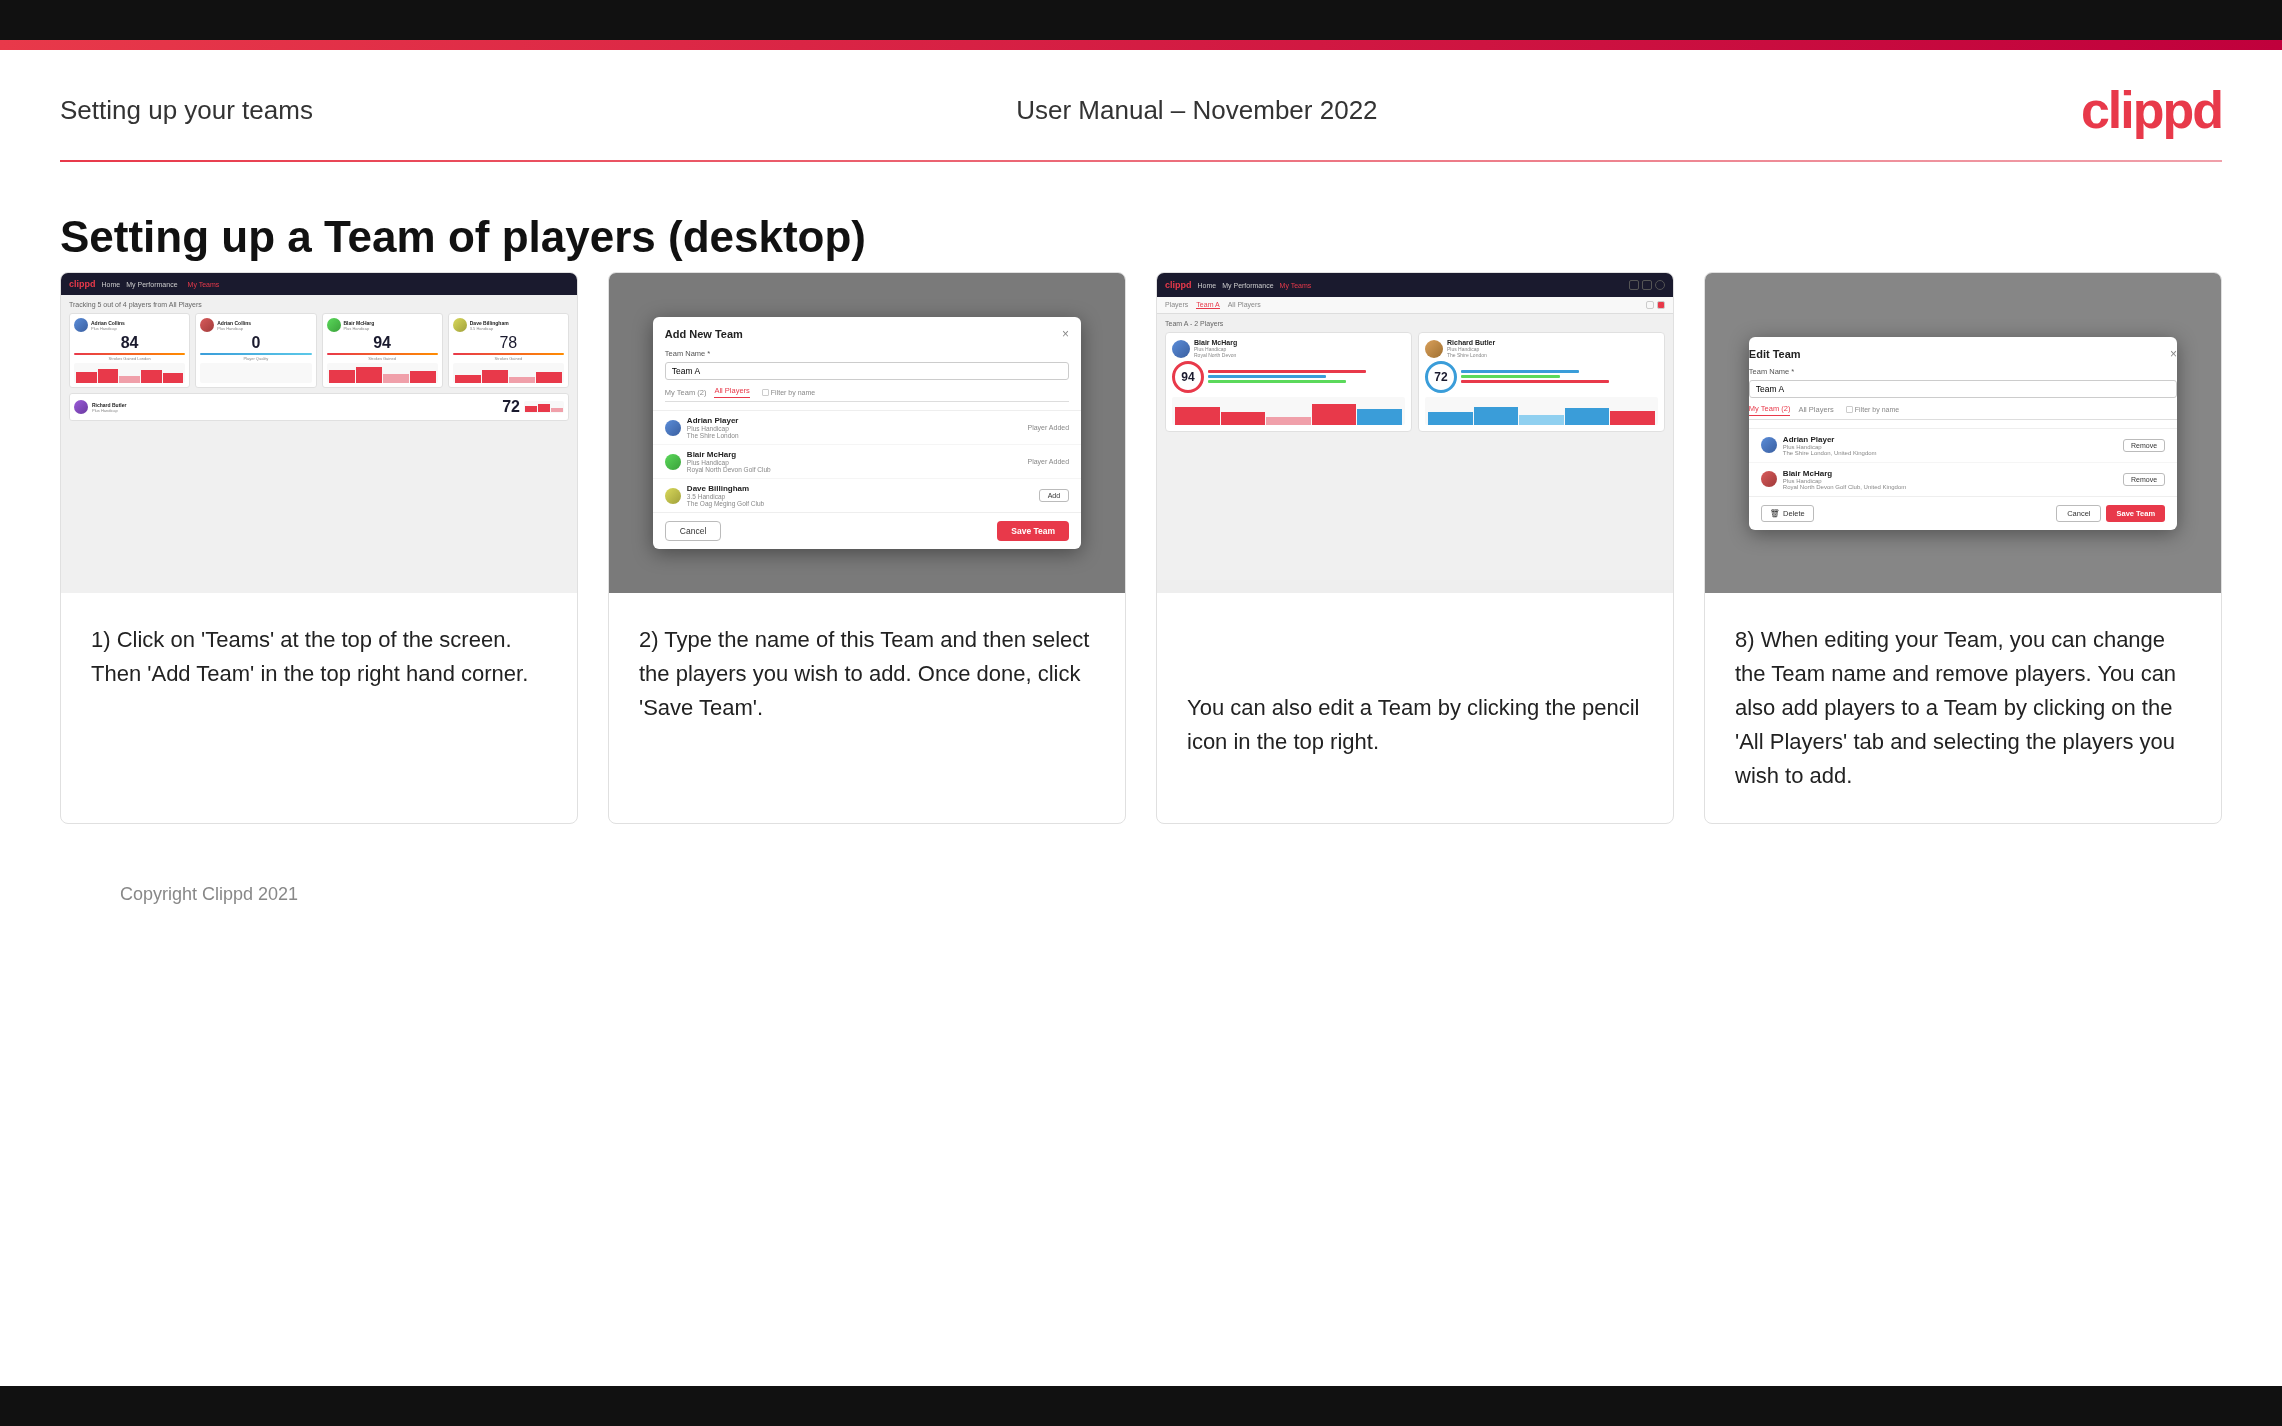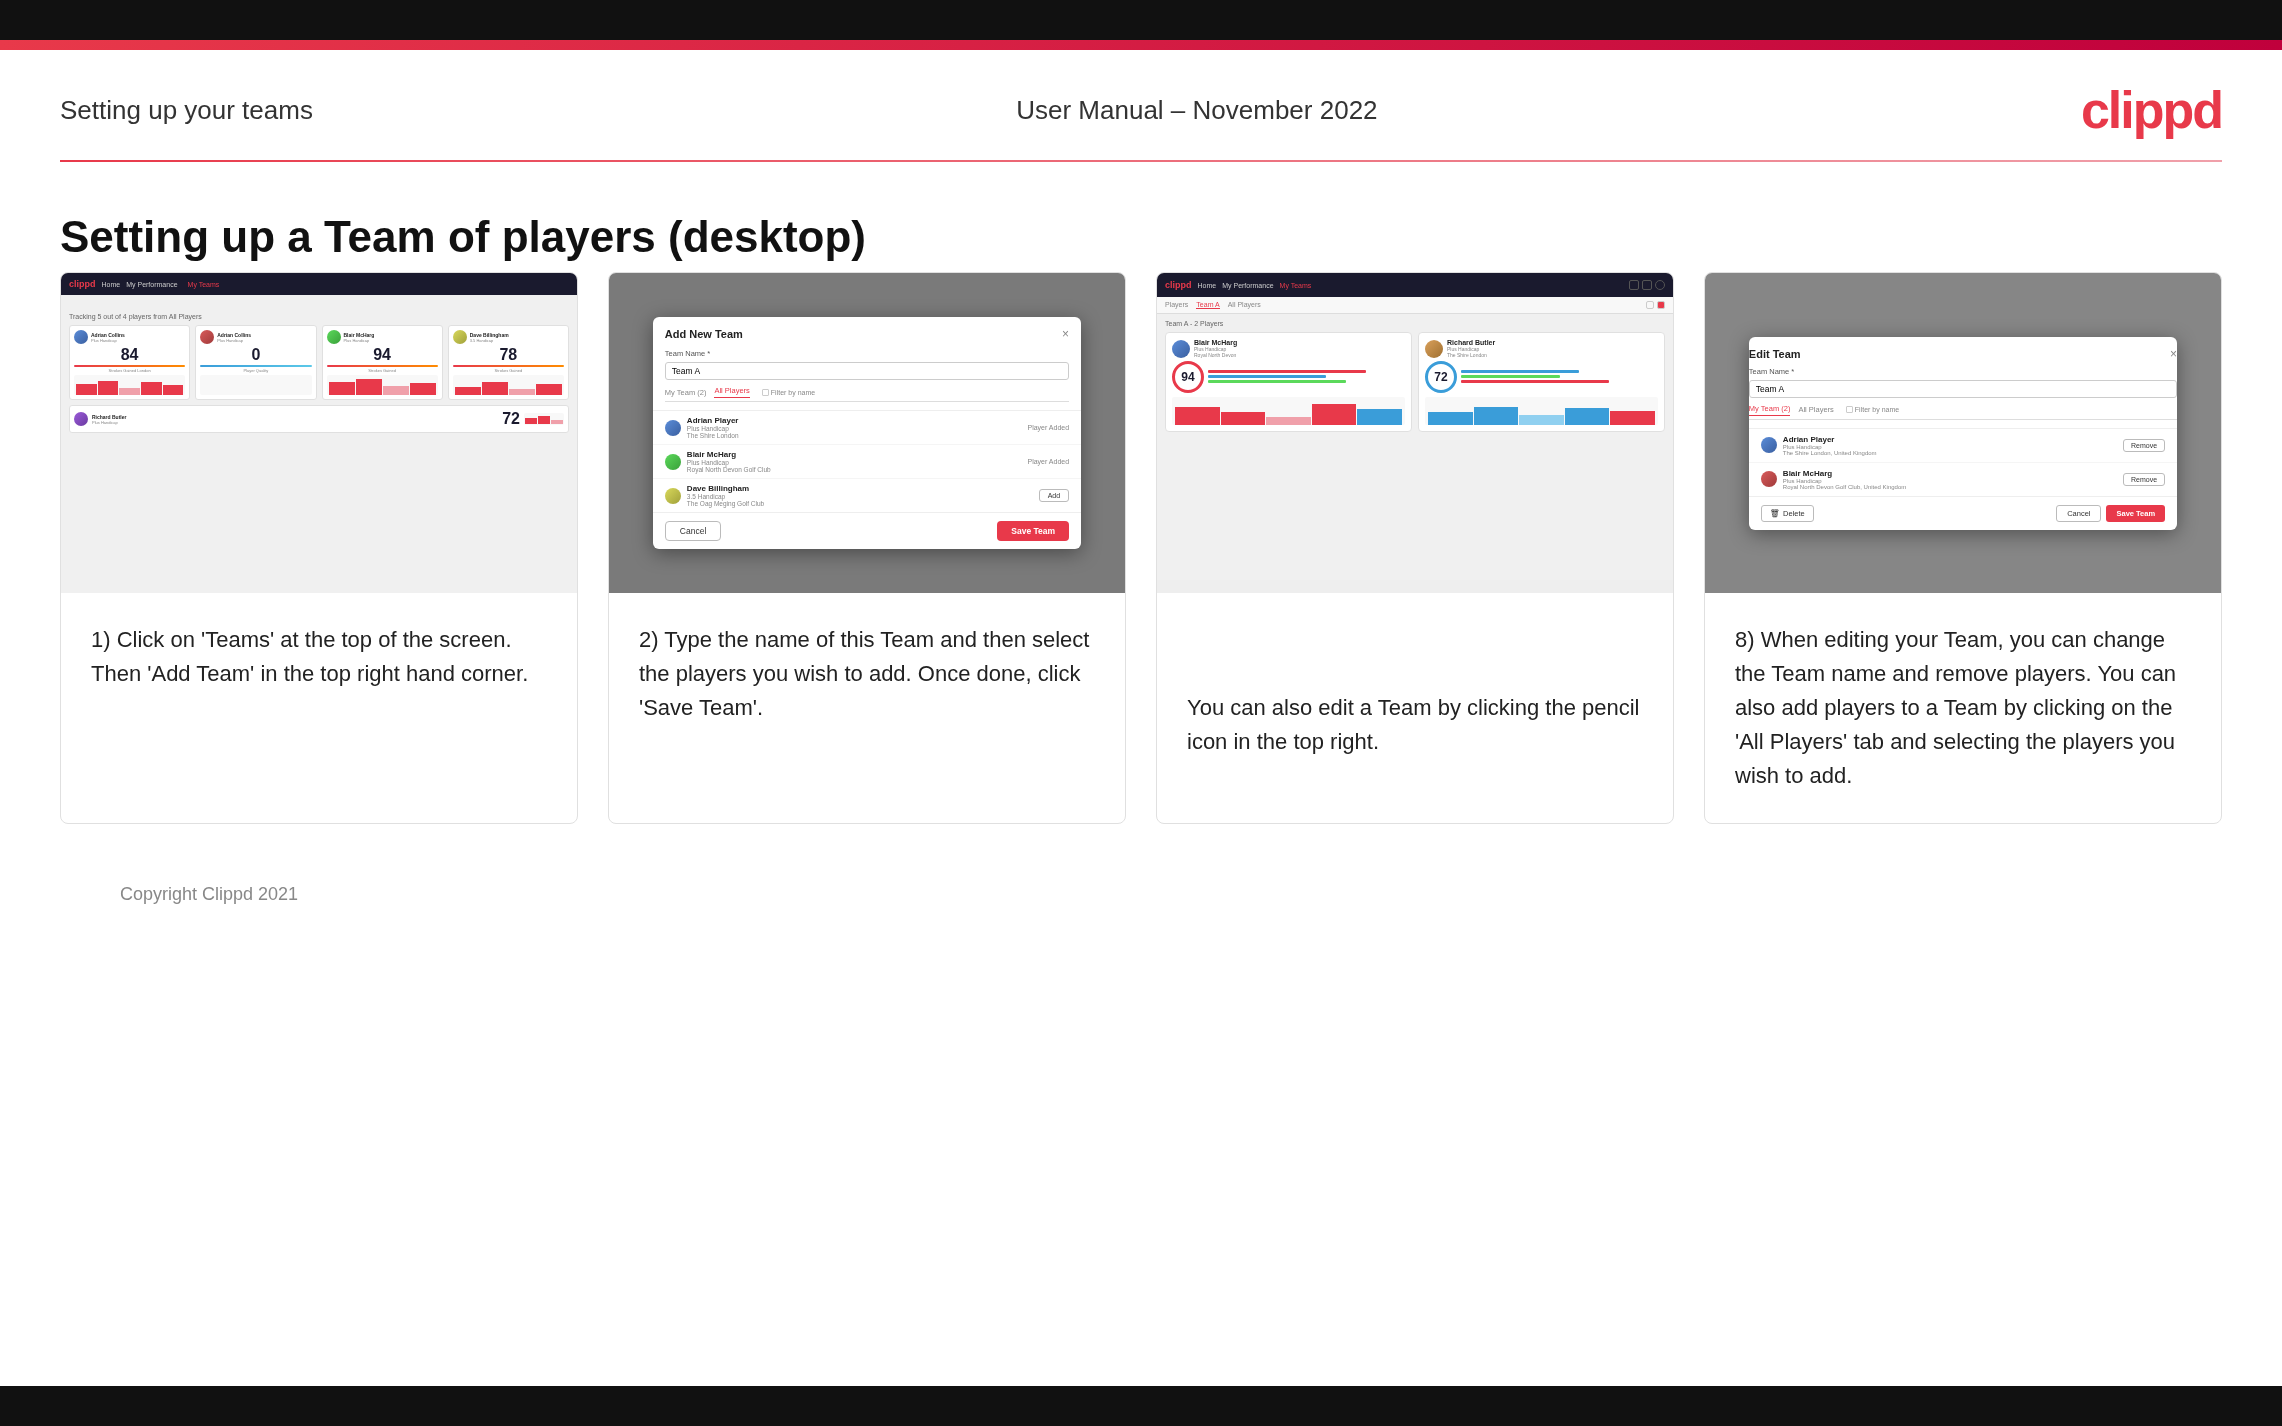--- a/index.html
+++ b/index.html
@@ -145,21 +145,21 @@
 
         <div style="width:100%;height:100%;background:#ddd;position:absolute;top:0;left:0;">
 
           <div style="background:#1a1a2e;height:22px;display:flex;align-items:center;padding:0 8px;gap:6px;">
             <span style="color:#e8394a;font-weight:700;font-size:9px;">clippd</span>
             <span style="color:#ccc;font-size:7px;">Home</span>
             <span style="color:#ccc;font-size:7px;">My Performance</span>
             <span style="color:#e8394a;font-size:7px;margin-left:4px;">My Teams</span>
           </div>
 
-          <div style="background:#f0f0f0;padding:18px 8px;height:calc(100% - 22px);">
+          <div style="background:#f0f0f0;padding:6px 8px;height:calc(100% - 22px);">
             <div style="font-size:7px;color:#666;margin-bottom:5px;">Tracking 5 out of 4 players from All Players</div>
 
             <div style="display:grid;grid-template-columns:repeat(4,1fr);gap:5px;margin-bottom:5px;">
 
               <div style="background:white;border-radius:3px;padding:4px;border:1px solid #e0e0e0;">
                 <div style="display:flex;align-items:center;gap:3px;margin-bottom:2px;">
                   <div style="width:14px;height:14px;border-radius:50%;background:linear-gradient(135deg,#5b8dd9,#3a5fa0);flex-shrink:0;"></div>
                   <div>
                     <div style="font-size:5px;font-weight:600;color:#222;">Adrian Collins</div>
                     <div style="font-size:4px;color:#888;">Plus Handicap</div>
@@ -211,21 +211,21 @@
               </div>
 
               <div style="background:white;border-radius:3px;padding:4px;border:1px solid #e0e0e0;">
                 <div style="display:flex;align-items:center;gap:3px;margin-bottom:2px;">
                   <div style="width:14px;height:14px;border-radius:50%;background:linear-gradient(135deg,#d9d95b,#a0a03a);flex-shrink:0;"></div>
                   <div>
                     <div style="font-size:5px;font-weight:600;color:#222;">Dave Billingham</div>
                     <div style="font-size:4px;color:#888;">3.5 Handicap</div>
                   </div>
                 </div>
-                <div style="font-size:16px;font-weight:700;color:#1a1a2e;text-align:center;">78</div>
+                <div style="font-size:16px;font-weight:400;color:#1a1a2e;text-align:center;">78</div>
                 <div style="height:2px;background:linear-gradient(to right,#e8394a,#ff8c00);border-radius:1px;margin:1px 0;"></div>
                 <div style="font-size:4px;color:#888;text-align:center;">Strokes Gained</div>
                 <div style="height:20px;background:#f8f8f8;margin-top:2px;border-radius:2px;display:flex;align-items:flex-end;gap:1px;padding:2px 2px 0 2px;">
                   <div style="flex:1;background:#e8394a;height:45%;"></div>
                   <div style="flex:1;background:#e8394a;height:75%;"></div>
                   <div style="flex:1;background:#f0a0aa;height:35%;"></div>
                   <div style="flex:1;background:#e8394a;height:60%;"></div>
                 </div>
               </div>
             </div>

